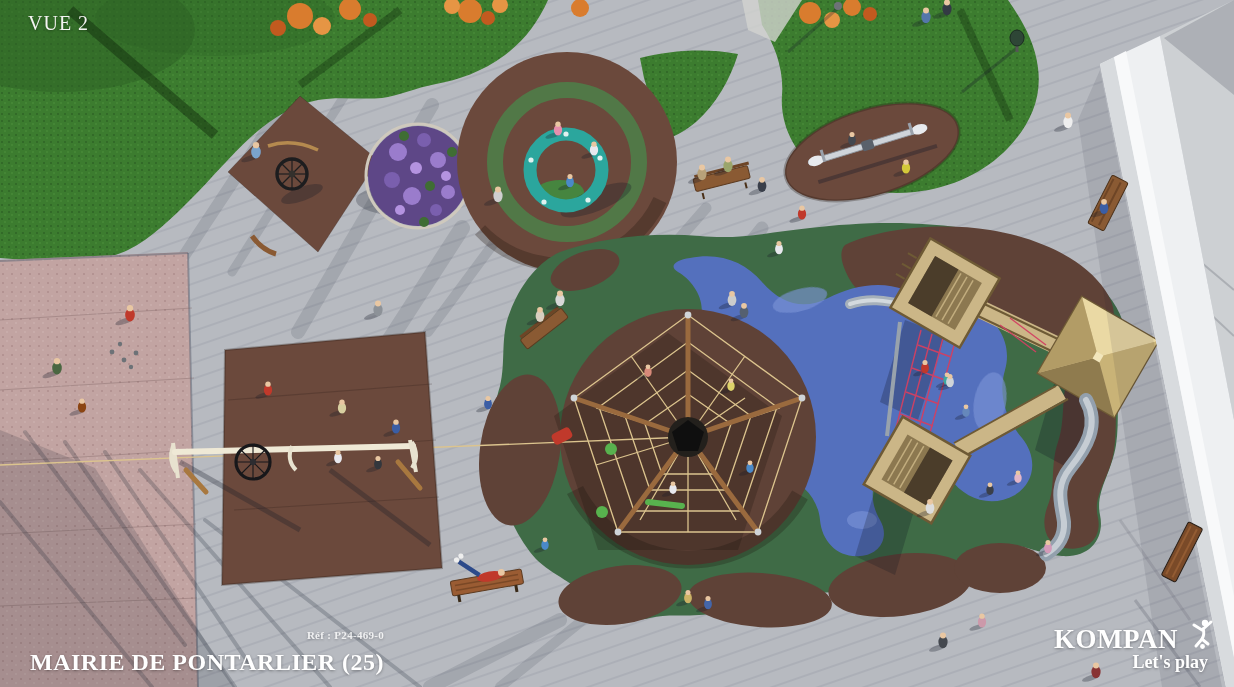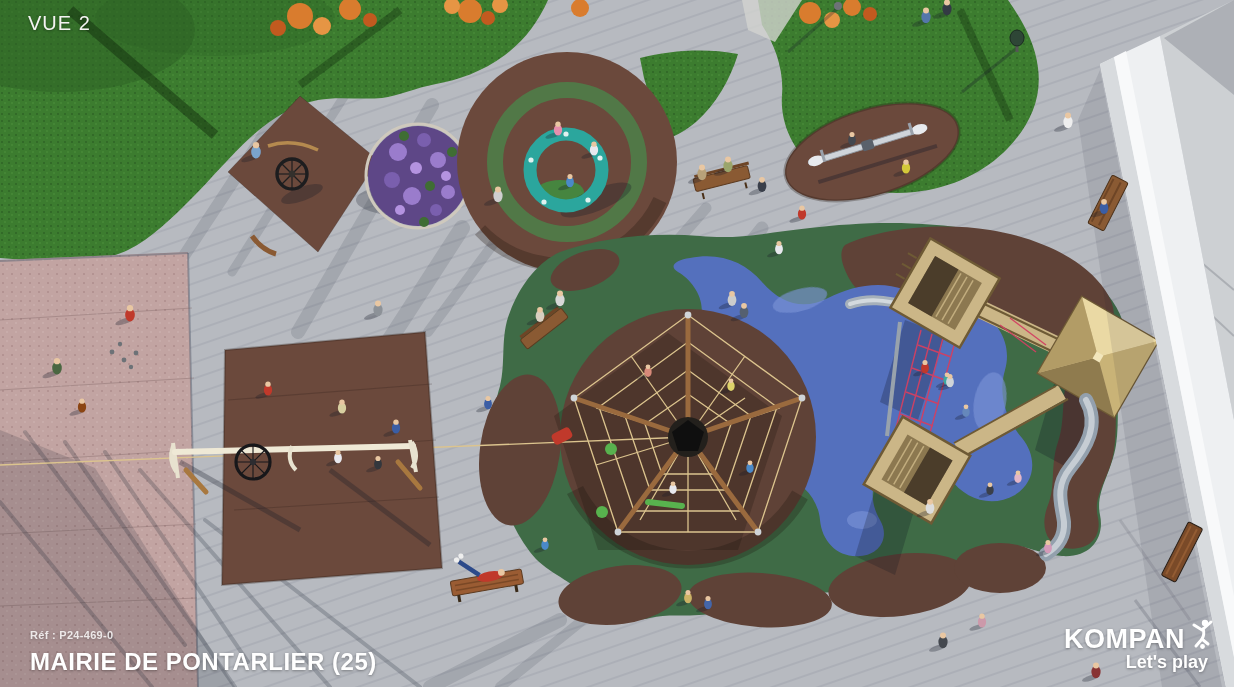--- a/index.html
+++ b/index.html
@@ -1,26 +1,26 @@
 <!DOCTYPE html>
 <html><head>
 <meta charset="utf-8">
 <style>
   html,body{margin:0;padding:0;background:#222;}
   .stage{position:relative;width:1234px;height:687px;overflow:hidden;
-         background:#15803d;font-family:Liberation Sans, sans-serif;}
+         background:#15803d;font-family:Liberation Serif, serif;}
   .stage svg.scene{position:absolute;left:0;top:0;}
   .overlay{position:absolute;color:#fff;text-shadow:0 1px 3px rgba(0,0,0,.35);}
   .vue-label{left:28px;top:12px;font-size:20px;letter-spacing:1px;font-weight:400;color:#f4f4f2;}
-  .footer{left:30px;bottom:10px;line-height:1.25;}
+  .footer{left:30px;bottom:10px;line-height:1.25;text-align:right;}
   .footer .ref{font-size:11px;font-weight:600;opacity:.8;letter-spacing:.3px;}
   .footer .designer{font-size:13px;font-weight:600;opacity:.9;letter-spacing:.3px;margin-top:1px;}
   .footer .title{font-size:24px;font-weight:800;letter-spacing:.5px;margin-top:4px;}
   .brand{right:20px;bottom:14px;text-align:right;}
-  .brand .row{display:flex;align-items:flex-end;justify-content:flex-end;gap:7px;}
+  .brand .row{display:flex;align-items:flex-end;justify-content:flex-end;gap:14px;}
   .brand .name{font-size:27px;font-weight:800;letter-spacing:.5px;line-height:.9;}
   .brand .tagline{font-size:18px;font-weight:700;margin-top:1px;padding-right:6px;}
   .jmp{display:block;margin-bottom:2px;}
 </style>
 </head>
 <body>
 
 <div class="stage">
 <svg class="scene" width="1234" height="687" viewBox="0 0 1234 687">
 <defs>

